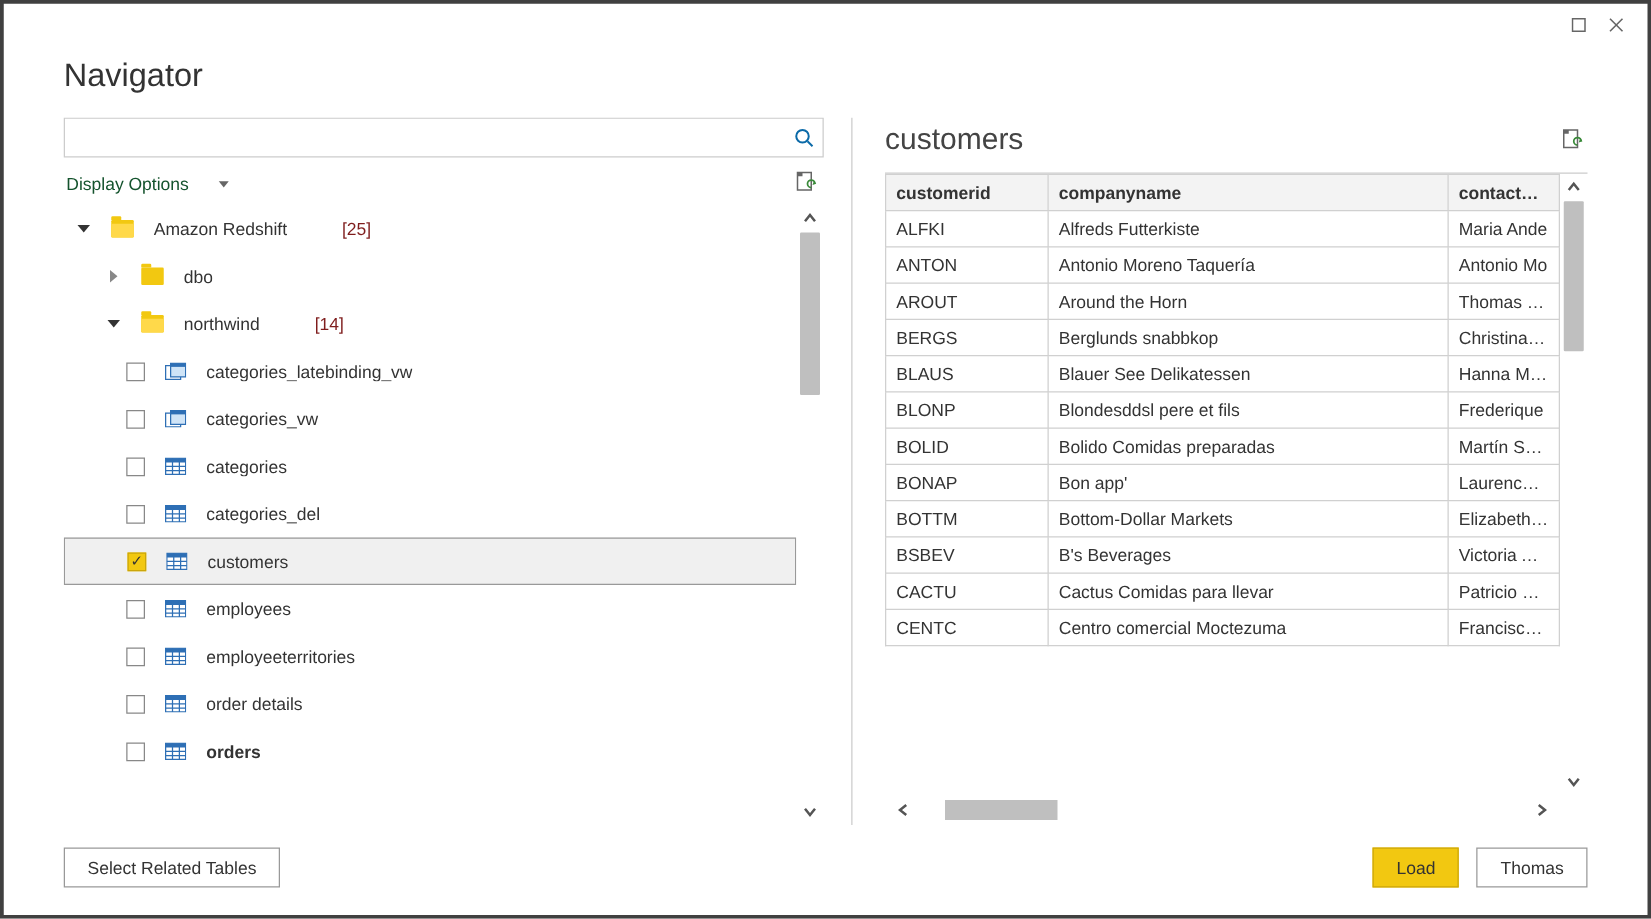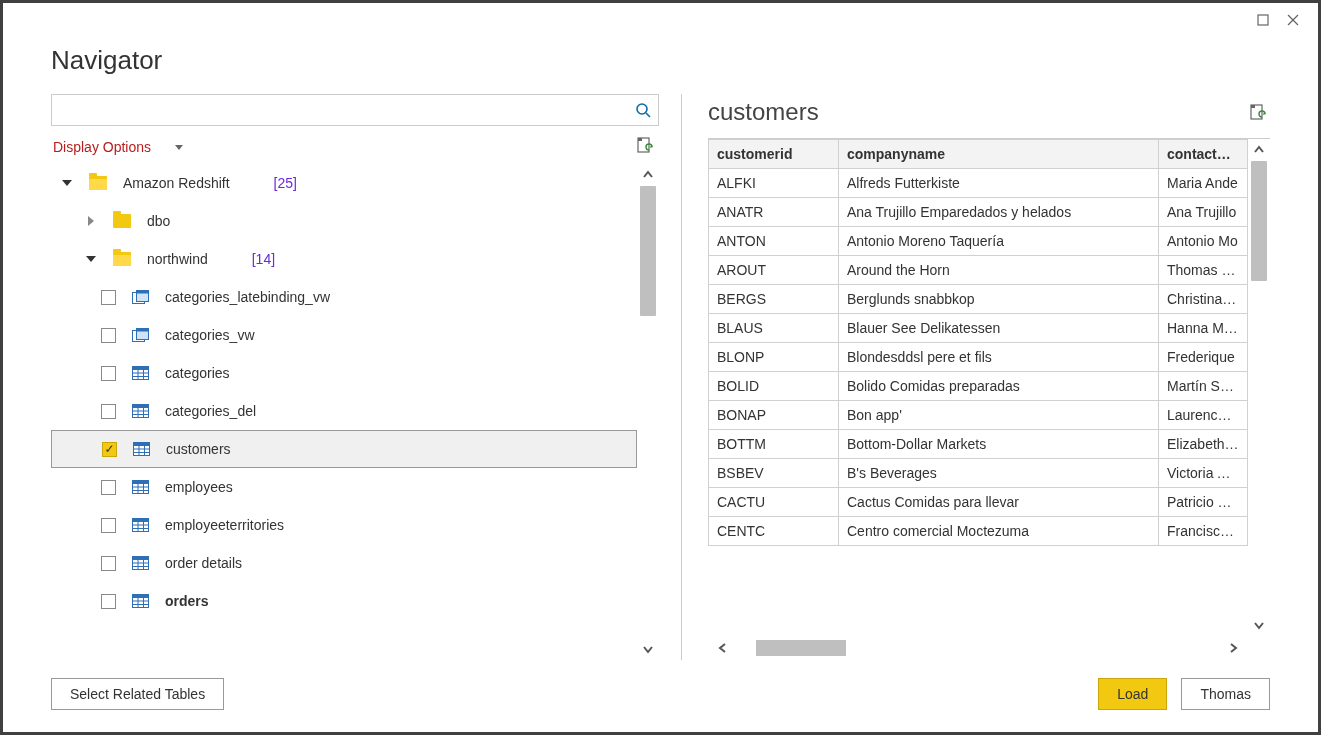--- a/index.html
+++ b/index.html
@@ -11,42 +11,42 @@
   .body { flex: 1; display: flex; padding: 0 48px; overflow: hidden; }
   .left-pane { width: 608px; display: flex; flex-direction: column; border-right: none; }
   .divider { width: 1px; background: #ccc; margin: 0 26px 0 22px; }
   .right-pane { flex: 1; display: flex; flex-direction: column; min-width: 0; }
 
   .search-wrap { border: 1px solid #ccc; height: 32px; display: flex; align-items: center; }
   .search-wrap input { flex: 1; border: none; outline: none; padding: 0 8px; font-size: 14px; background: transparent; }
   .search-icon { width: 30px; display: flex; align-items: center; justify-content: center; color: #0b5b8a; }
 
   .display-row { display: flex; align-items: center; justify-content: space-between; padding: 10px 2px 6px 2px; }
-  .display-opts { display: flex; align-items: center; gap: 24px; cursor: pointer; color: #b91c1c; }
+  .display-opts { display: flex; align-items: center; gap: 24px; cursor: pointer; color: #14532d; }
   .caret-down { width: 0; height: 0; border-left: 4px solid transparent; border-right: 4px solid transparent; border-top: 5px solid #666; }
 
   .tree-wrap { flex: 1; position: relative; overflow: hidden; }
   .tree { position: absolute; inset: 0 22px 0 0; overflow: hidden; }
   .tree-scroll { position: absolute; right: 0; top: 0; bottom: 0; width: 22px; }
   .scroll-arrow { height: 22px; display: flex; align-items: center; justify-content: center; color: #555; cursor: pointer; }
   .scroll-track { position: absolute; top: 22px; bottom: 22px; left: 0; right: 0; }
   .scroll-thumb { position: absolute; left: 3px; right: 3px; background: #bfbfbf; border-radius: 1px; }
 
   .node { display: flex; align-items: center; height: 38px; gap: 16px; cursor: pointer; padding-right: 6px; }
   .expander { width: 12px; display: flex; align-items: center; justify-content: center; }
   .exp-tri-right { width: 0; height: 0; border-top: 5px solid transparent; border-bottom: 5px solid transparent; border-left: 6px solid #888; }
   .exp-tri-down { width: 0; height: 0; border-left: 5px solid transparent; border-right: 5px solid transparent; border-top: 6px solid #333; }
   .chk { width: 15px; height: 15px; border: 1px solid #888; background: #fff; display: flex; align-items: center; justify-content: center; flex-shrink: 0; }
   .chk.checked { background: #f2c811; border-color: #cba60b; }
   .chk.checked::after { content: "✓"; font-size: 12px; color: #333; line-height: 1; }
   .folder-icon { width: 18px; height: 14px; background: #f2c811; border-radius: 1px; position: relative; flex-shrink: 0; }
   .folder-icon::before { content: ""; position: absolute; top: -3px; left: 0; width: 8px; height: 3px; background: #f2c811; border-radius: 1px 1px 0 0; }
   .folder-icon.open::after { content: ""; position: absolute; inset: 3px 0 0 0; background: #ffd94a; border-radius: 1px; }
   .table-icon, .view-icon { width: 17px; height: 14px; flex-shrink: 0; }
-  .count { color: #6d28d9; margin-left: 4px; padding-left: 24px; }
+  .count { color: #7f1d1d; margin-left: 4px; padding-left: 24px; }
   .node-label { white-space: nowrap; overflow: hidden; text-overflow: ellipsis; }
   .node.selected { border: 1px solid #999; background: #f0f0f0; }
 
   .preview-hdr { display: flex; align-items: center; justify-content: space-between; font-size: 24px; font-weight: 300; color: #444; padding: 4px 0 12px 0; }
   .refresh-btn { width: 22px; height: 22px; cursor: pointer; }
 
   .grid-wrap { flex: 1; position: relative; overflow: hidden; border-top: 1px solid #ccc; }
   .grid-inner { position: absolute; inset: 0 22px 24px 0; overflow: hidden; }
   table.grid { border-collapse: collapse; width: 100%; table-layout: fixed; }
   table.grid th, table.grid td { border: 1px solid #d0d0d0; padding: 6px 8px; text-align: left; font-size: 14px; white-space: nowrap; overflow: hidden; text-overflow: ellipsis; }
@@ -299,25 +299,20 @@
                   <th>contactname</th>
                 </tr>
               </thead>
             <tbody id="grid-body">
                 <tr>
                   <td>ALFKI</td>
                   <td>Alfreds Futterkiste</td>
                   <td>Maria Ande</td>
                 </tr>
                 <tr>
-                  <td>ANATR</td>
-                  <td>Ana Trujillo Emparedados y helados</td>
-                  <td>Ana Trujillo</td>
-                </tr>
-                <tr>
                   <td>ANTON</td>
                   <td>Antonio Moreno Taquería</td>
                   <td>Antonio Mo</td>
                 </tr>
                 <tr>
                   <td>AROUT</td>
                   <td>Around the Horn</td>
                   <td>Thomas Ha</td>
                 </tr>
                 <tr>

